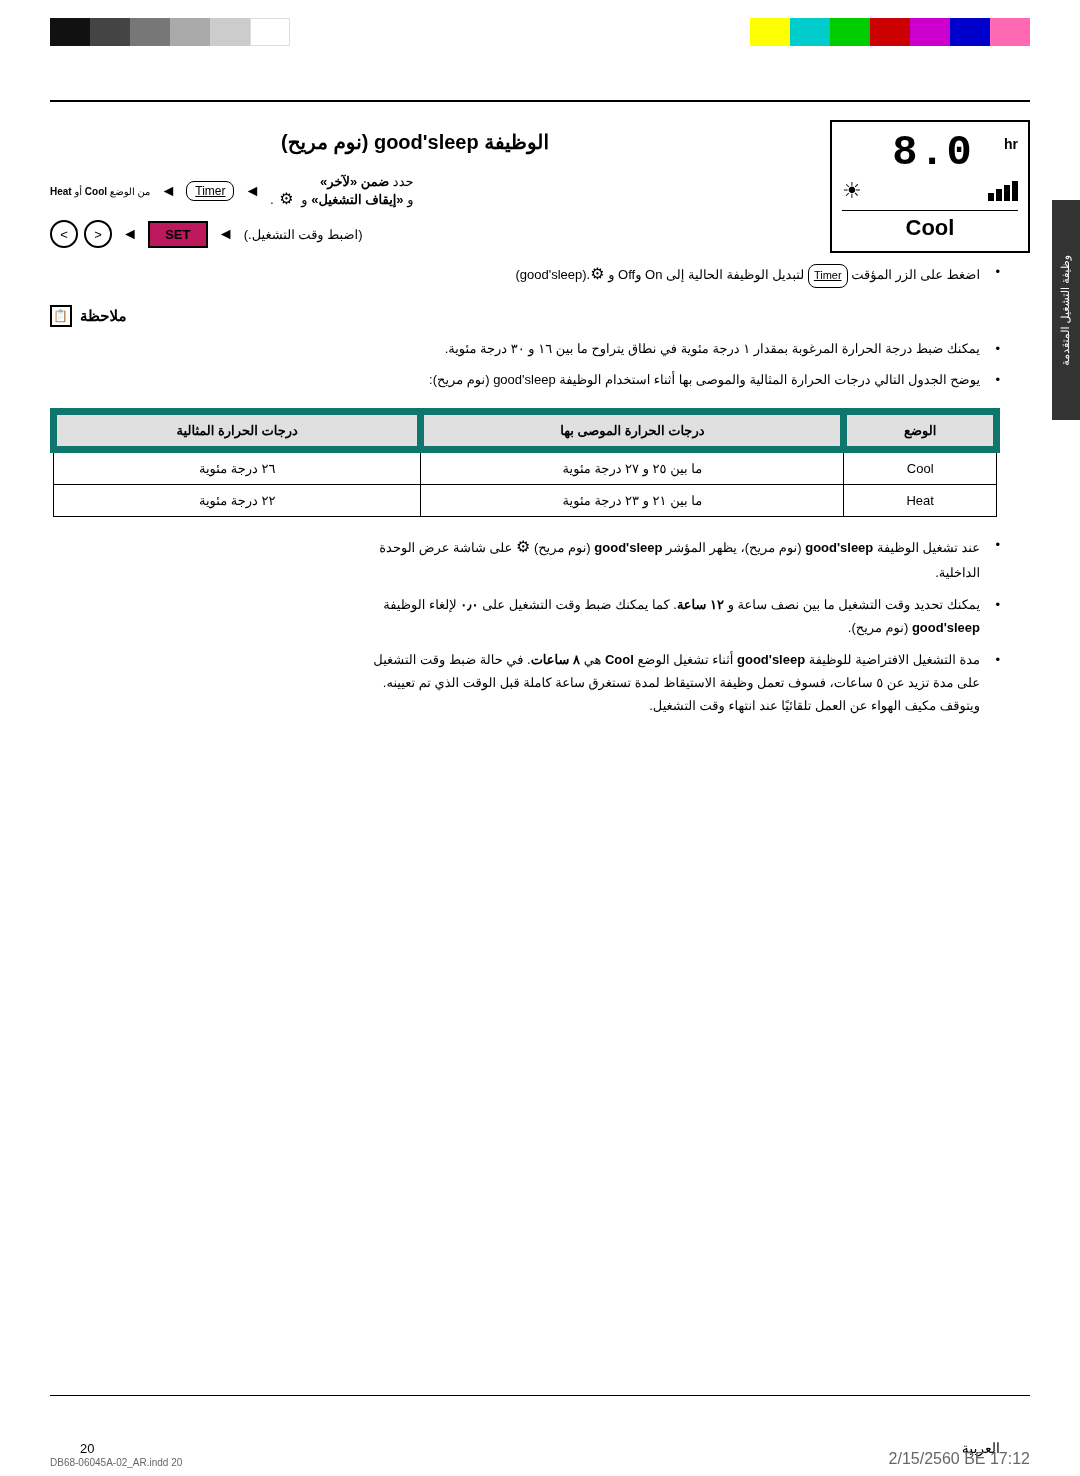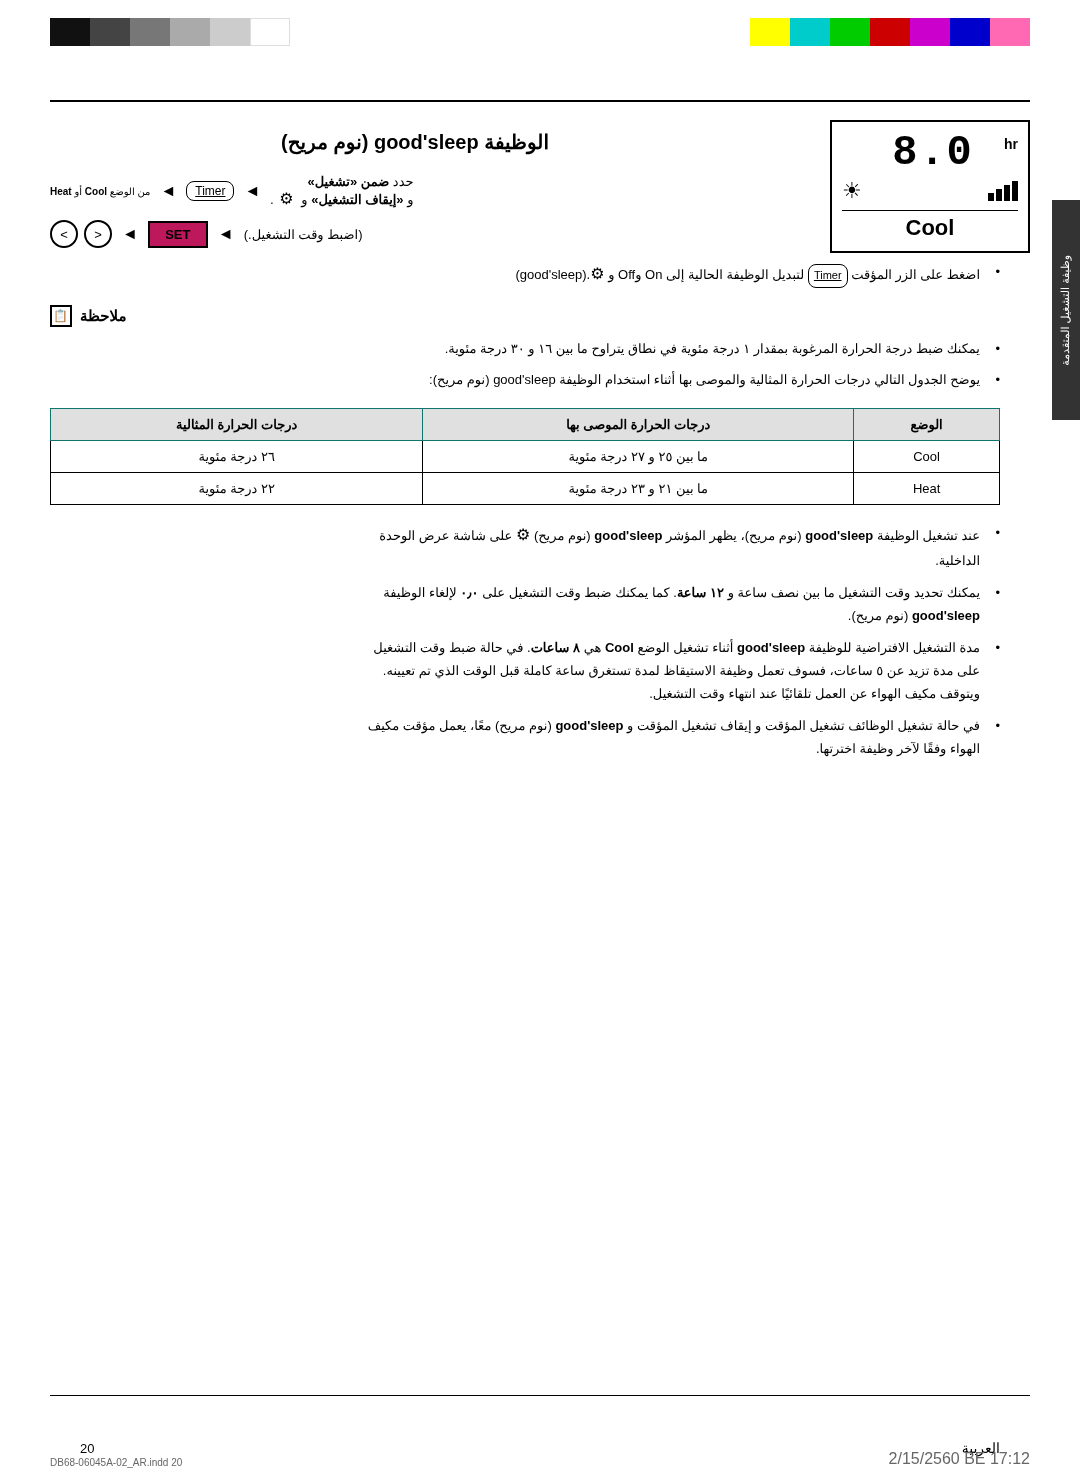--- a/index.html
+++ b/index.html
@@ -255,21 +255,21 @@
     
     .data-table {
       width: 100%;
       border-collapse: collapse;
       margin: 16px 0;
       direction: rtl;
     }
 
     .data-table th {
       background: #e0e0e0;
-      border: 1px solid #0f766e;
+      border: 7px solid #0f766e;
       padding: 8px 12px;
       font-size: 13px;
       font-weight: bold;
       text-align: center;
     }
 
     .data-table td {
       border: 1px solid #000;
       padding: 8px 12px;
       font-size: 13px;
@@ -373,21 +373,21 @@
   <div class="display-cool">Cool</div>
 </div>
 
 <div class="main-content">
 
   <div class="section-title">الوظيفة good'sleep (نوم مريح)</div>
 
 
   <div class="instruction-row" style="margin-top:14px;">
     <div style="direction:rtl; text-align:right; font-size:13px;">
-      <span> حدد <strong>ضمن «تشغيل»</strong><br>و <strong>«إيقاف التشغيل»</strong> و</span>
+      <span> حدد <strong>ضمن «لآخر»</strong><br>و <strong>«إيقاف التشغيل»</strong> و</span>
       <span style="font-size:16px; margin-right:4px;">⚙</span>
       <span style="font-size:12px; margin-right:2px;">.</span>
     </div>
     <div style="font-size:16px; font-weight:bold;">◄</div>
     <div class="timer-badge">Timer</div>
     <div style="font-size:16px; font-weight:bold;">◄</div>
     <div style="font-size:10px;">من الوضع <strong>Cool</strong> أو <strong>Heat</strong></div>
   </div>
 
   <div class="set-row" style="margin-top:8px;">
@@ -442,22 +442,19 @@
   </div>
 
   <div class="bullet-item" style="max-width:650px;">
     يمكنك تحديد وقت التشغيل ما بين نصف ساعة و <strong>١٢ ساعة</strong>. كما يمكنك ضبط وقت التشغيل على <strong>٠٫٠</strong> لإلغاء الوظيفة <strong>good'sleep</strong> (نوم مريح).
   </div>
 
   <div class="bullet-item" style="max-width:650px;">
     مدة التشغيل الافتراضية للوظيفة <strong>good'sleep</strong> أثناء تشغيل الوضع <strong>Cool</strong> هي <strong>٨ ساعات</strong>. في حالة ضبط وقت التشغيل على مدة تزيد عن ٥ ساعات، فسوف تعمل وظيفة الاستيقاظ لمدة تستغرق ساعة كاملة قبل الوقت الذي تم تعيينه. ويتوقف مكيف الهواء عن العمل تلقائيًا عند انتهاء وقت التشغيل.
   </div>
 
-  <div class="bullet-item" style="max-width:650px;">
-    في حالة تشغيل الوظائف تشغيل المؤقت و إيقاف تشغيل المؤقت و <strong>good'sleep</strong> (نوم مريح) معًا، يعمل مؤقت مكيف الهواء وفقًا لآخر وظيفة اخترتها.
-  </div>
 
 </div>
 
 <div class="page-num">20</div>
 <div class="page-lang">العربية</div>
 <div class="file-info">DB68-06045A-02_AR.indd  20</div>
 <div class="date-info">2/15/2560 BE  17:12</div>
 
 </body></html>

